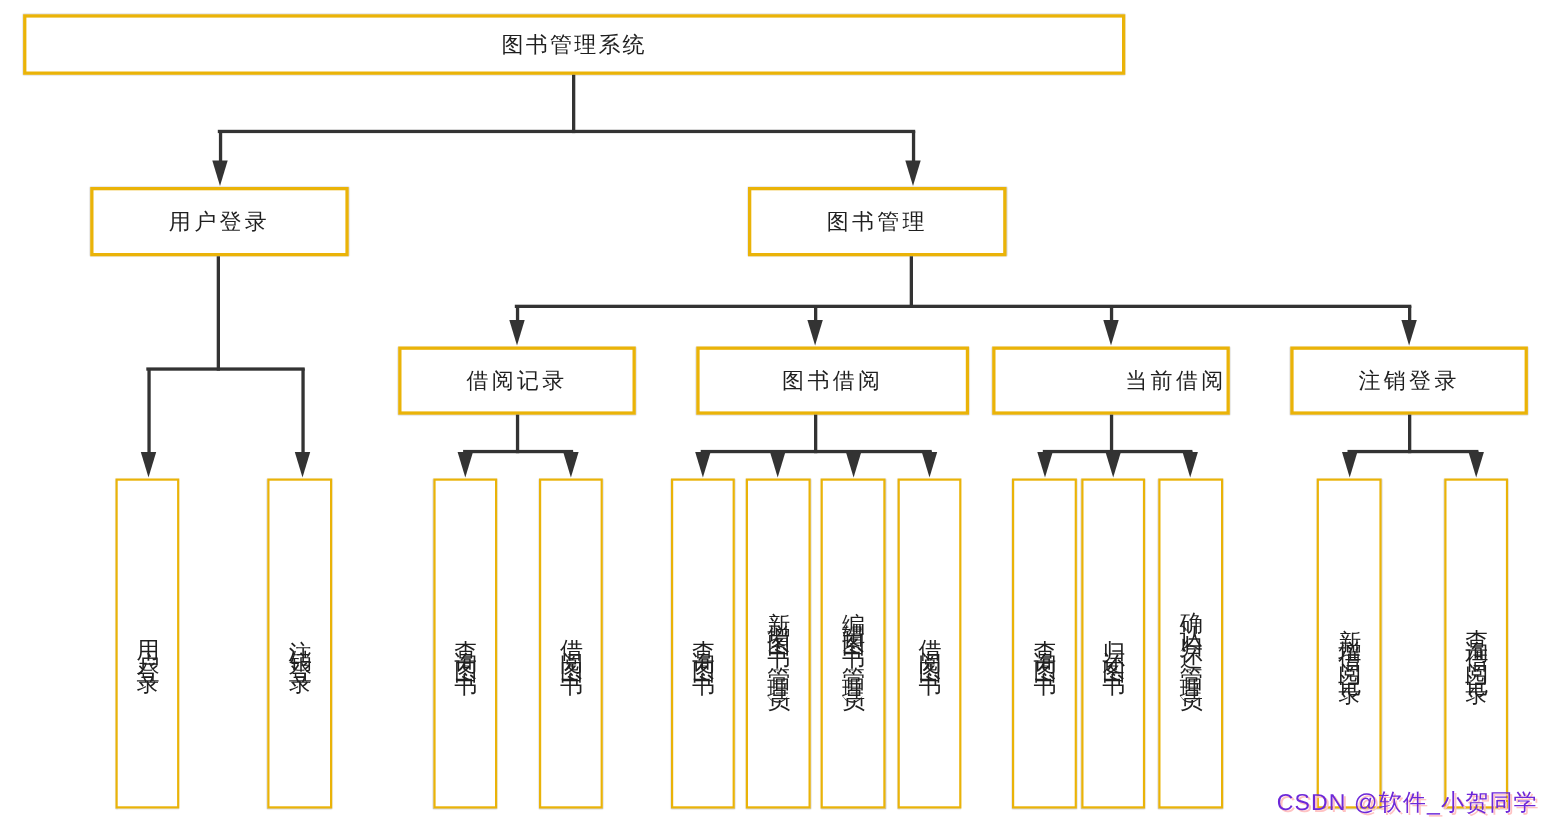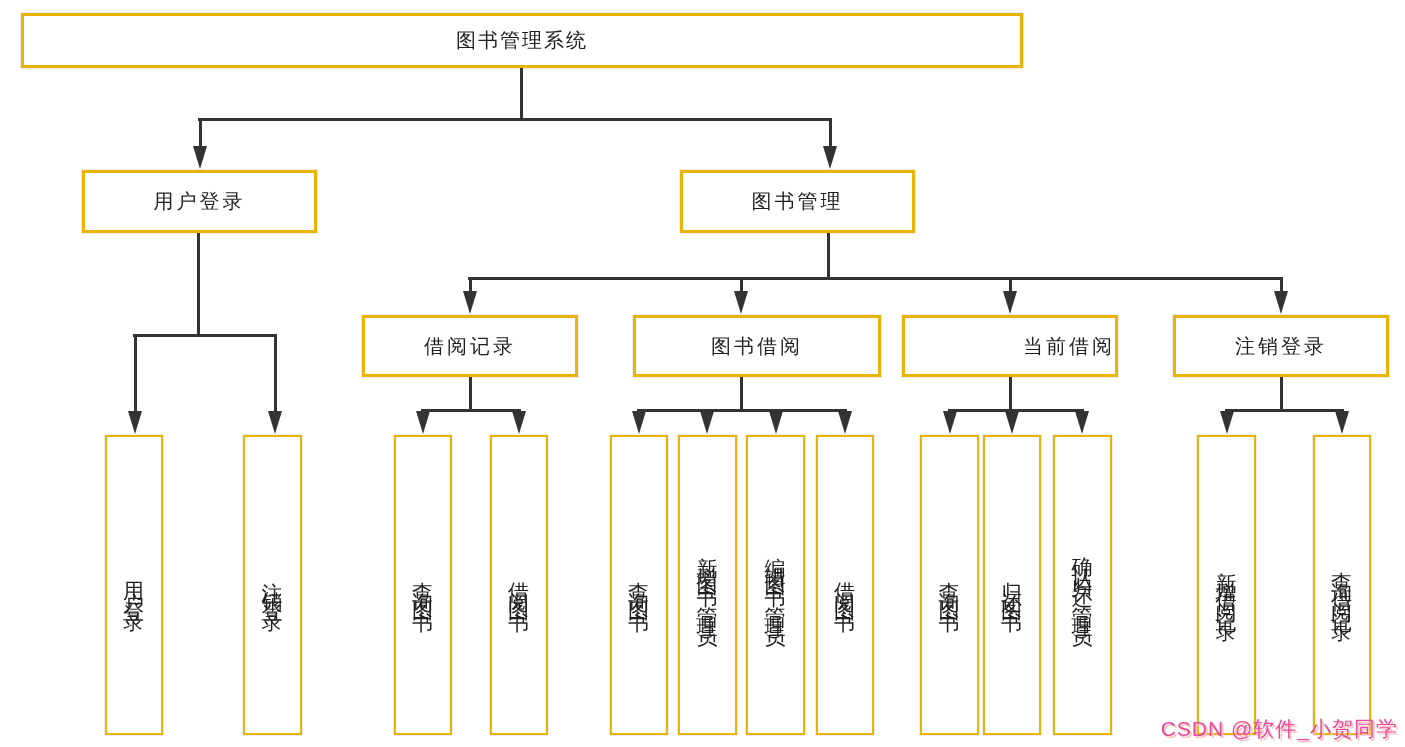--- a/index.html
+++ b/index.html
@@ -32,21 +32,21 @@
   .arrowhead{
     position:absolute;width:0;height:0;
     border-left:7.5px solid transparent;
     border-right:7.5px solid transparent;
     border-top:23px solid #333333;
   }
   .watermark{
     position:absolute;
     right:7px;bottom:4px;
     font-size:21px;
-    color:#ec4899;
+    color:#6d28d9;
     text-shadow:2px 2px 0 #ffc2c2;
     letter-spacing:1px;
     z-index:10;
     white-space:nowrap;
   }
 </style>
 </head>
 <body>
 
 <div class="stage">

